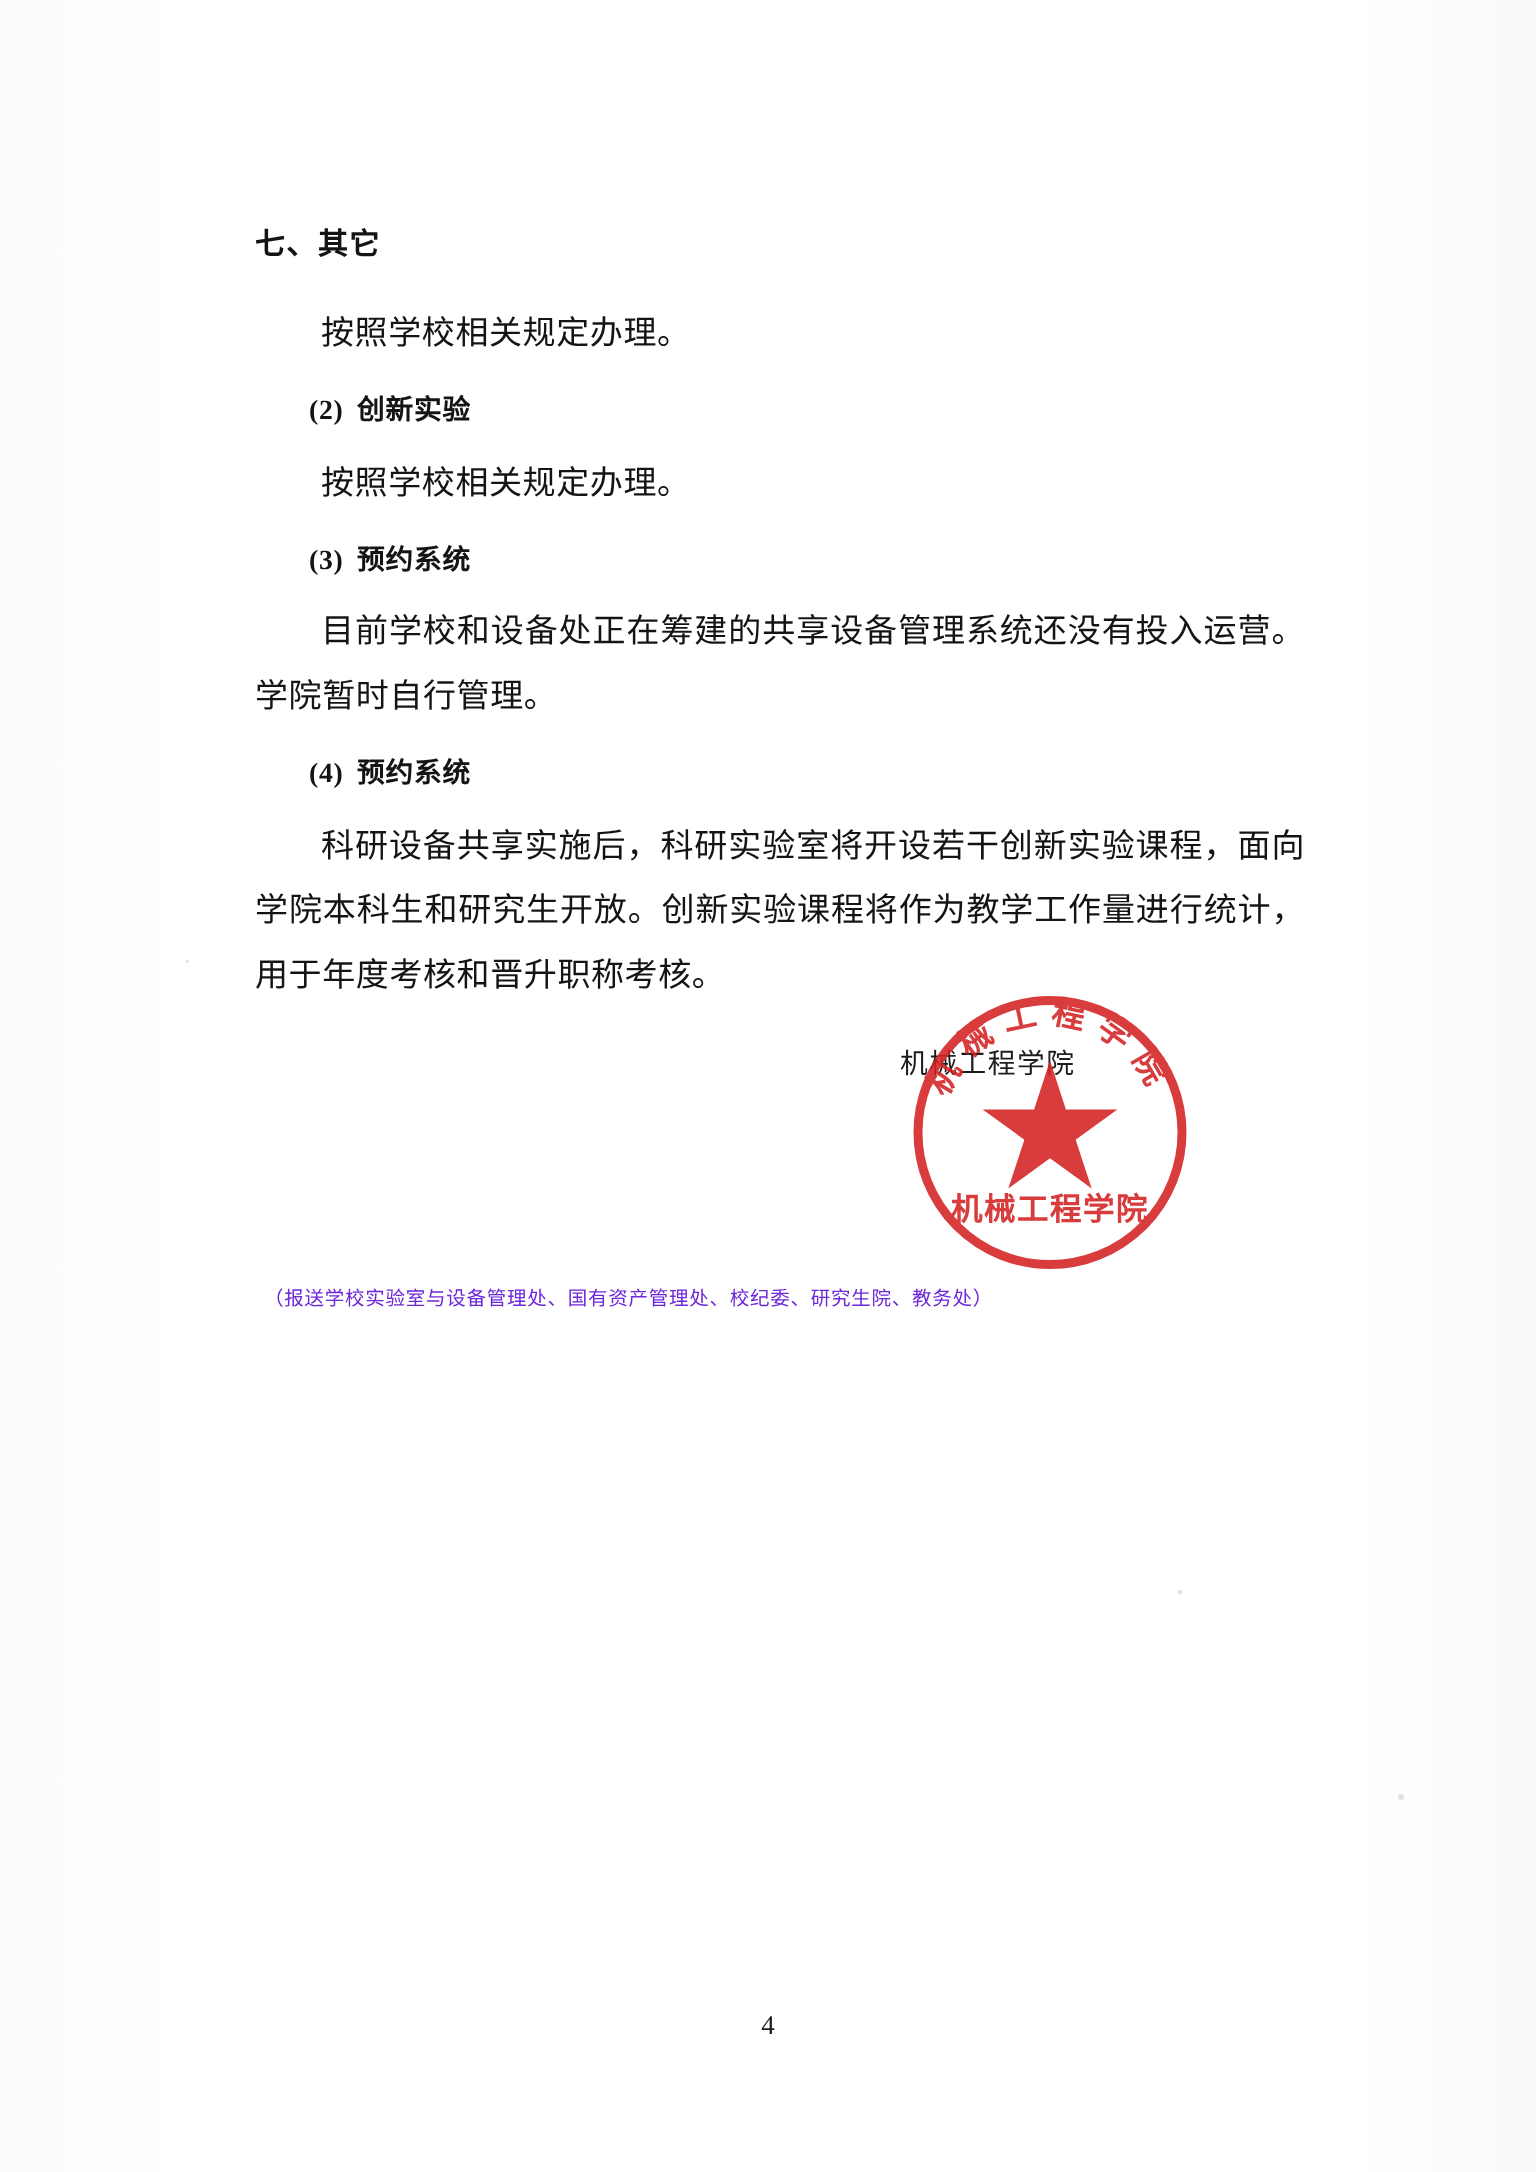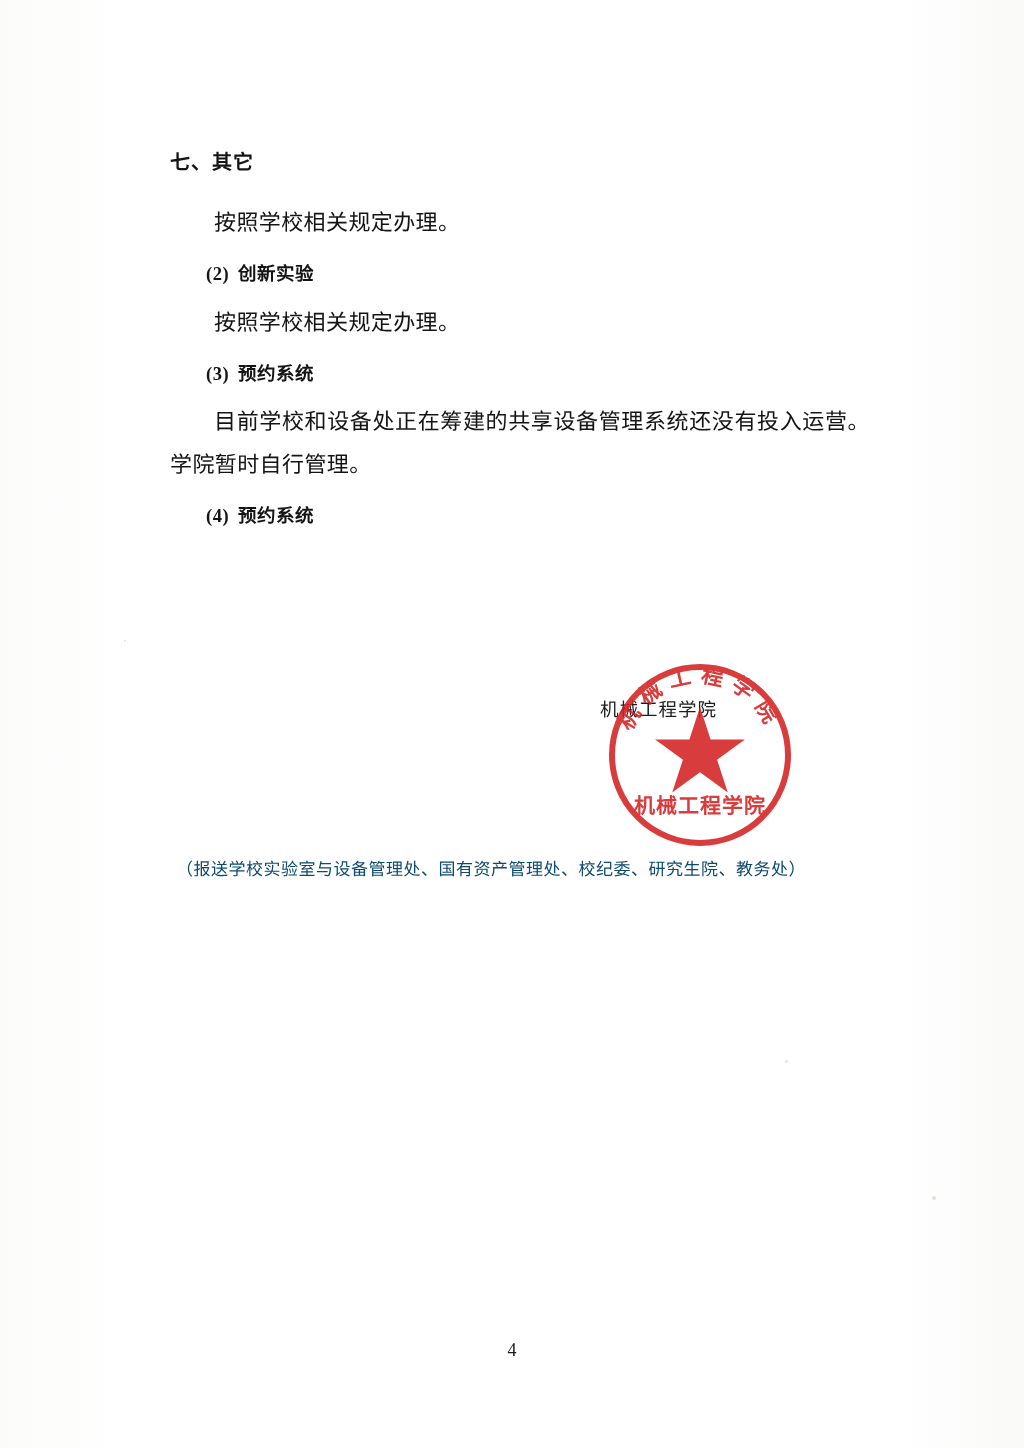--- a/index.html
+++ b/index.html
@@ -85,23 +85,23 @@
     left: 600px;
     top: 655px;
     width: 200px;
     height: 200px;
     pointer-events: none;
   }
   .footer-note {
     position: absolute;
     left: 176px;
     top: 855px;
-    font-size: 17px;
+    font-size: 13px;
     font-family: "Liberation Serif", "DejaVu Serif", serif;
-    color: #0c4a6e;
+    color: #6d28d9;
     letter-spacing: 0.5px;
     white-space: nowrap;
   }
   .page-number {
     position: absolute;
     left: 0;
     right: 0;
     top: 1340px;
     text-align: center;
     font-size: 18px;
@@ -144,20 +144,21 @@
       <div class="sub-heading">
         <span class="num">(3)</span><span>预约系统</span>
       </div>
       <p class="para">目前学校和设备处正在筹建的共享设备管理系统还没有投入运营。学院暂时自行管理。</p>
     </div>
 
     <div class="sub-block">
       <div class="sub-heading">
         <span class="num">(4)</span><span>预约系统</span>
       </div>
+      <p class="para last">科研设备共享实施后，科研实验室将开设若干创新实验课程，面向学院本科生和研究生开放。创新实验课程将作为教学工作量进行统计，用于年度考核和晋升职称考核。</p>
     </div>
 
   </div>
 
   <div class="sign-area">
     <div class="sign-line">机械工程学院</div>
   </div>
 
   <svg class="stamp" viewBox="0 0 200 200">
     <defs>

